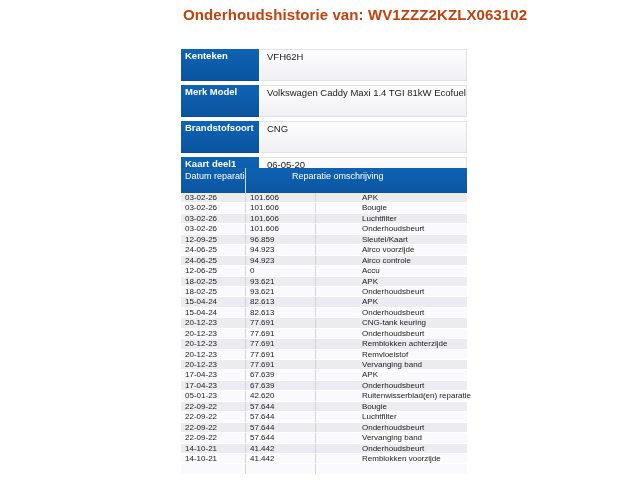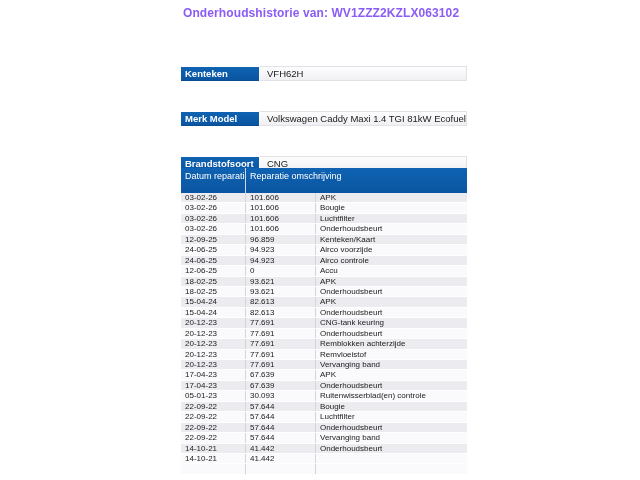--- a/index.html
+++ b/index.html
@@ -3,26 +3,26 @@
 <meta charset="utf-8">
 <style>
   html,body{margin:0;padding:0;}
   body{
     width:640px;height:480px;background:#ffffff;overflow:hidden;position:relative;
     font-family:"Liberation Sans", sans-serif;
     -webkit-font-smoothing:antialiased;
   }
   .page-title{
     position:absolute;left:183px;top:6px;
-    font-size:12px;font-weight:bold;color:#8b5cf6;letter-spacing:0.1px;
+    font-size:15px;font-weight:bold;color:#c2410c;letter-spacing:0.1px;
     white-space:nowrap;
   }
   
   .info{position:absolute;left:181px;top:49px;width:286px;}
-  .irow{display:flex;height:32px;margin-bottom:13px;align-items:flex-end;}
+  .irow{display:flex;height:32px;margin-bottom:4px;}
   .ilabel{
     width:78px;box-sizing:border-box;flex:none;
     background:linear-gradient(to bottom,#0f63b2,#0a55a2);
     border-bottom:1px solid #0a4c90;
     color:#ffffff;font-weight:bold;font-size:9.5px;line-height:13.5px;
     padding-left:4px;white-space:nowrap;overflow:hidden;
   }
   .ivalue{
     flex:1;box-sizing:border-box;
     background:linear-gradient(to bottom,#fdfdfe,#f0f0f4);
@@ -33,21 +33,21 @@
   
   .hist{position:absolute;left:181px;top:168px;width:286px;}
   .hist-head{
     display:flex;height:25px;box-sizing:border-box;
     background:linear-gradient(to bottom,#0f63b2,#0a55a2);
     color:#ffffff;font-size:9px;
   }
   .hist-head .hc{padding:3px 0 0 4px;box-sizing:border-box;white-space:nowrap;overflow:hidden;}
   .c1{width:65px;flex:none;}
   .c2{width:70px;flex:none;}
-  .c3{width:151px;flex:none;}
+  .c3{width:151px;flex:none;margin-left:42px;}
   .hist-head .c1,.hist-head .c2{border-right:1px solid #cdd9ea;}
   .hrow{display:flex;height:10.45px;box-sizing:border-box;border-bottom:1px solid #ffffff;}
   .hrow:nth-child(odd){background:#ececf0;}
   .hrow:nth-child(even){background:#fafafc;}
   .hrow > div{
     box-sizing:border-box;font-size:8px;line-height:9.6px;color:#1a1a1a;
     padding-left:4px;white-space:nowrap;overflow:hidden;
   }
   .hrow .c1,.hrow .c2{border-right:1px solid #d4d4d9;}
 </style>
@@ -97,21 +97,21 @@
         <div class="c3">Luchtfilter</div>
       </div>
       <div class="hrow">
         <div class="c1">03-02-26</div>
         <div class="c2">101.606</div>
         <div class="c3">Onderhoudsbeurt</div>
       </div>
       <div class="hrow">
         <div class="c1">12-09-25</div>
         <div class="c2">96.859</div>
-        <div class="c3">Kenteken/Kaart</div>
+        <div class="c3">Sleutel/Kaart</div>
       </div>
       <div class="hrow">
         <div class="c1">24-06-25</div>
         <div class="c2">94.923</div>
         <div class="c3">Airco voorzijde</div>
       </div>
       <div class="hrow">
         <div class="c1">24-06-25</div>
         <div class="c2">94.923</div>
         <div class="c3">Airco controle</div>
@@ -171,22 +171,22 @@
         <div class="c2">67.639</div>
         <div class="c3">APK</div>
       </div>
       <div class="hrow">
         <div class="c1">17-04-23</div>
         <div class="c2">67.639</div>
         <div class="c3">Onderhoudsbeurt</div>
       </div>
       <div class="hrow">
         <div class="c1">05-01-23</div>
-        <div class="c2">30.093</div>
-        <div class="c3">Ruitenwisserblad(en) controle</div>
+        <div class="c2">42.620</div>
+        <div class="c3">Ruitenwisserblad(en) reparatie</div>
       </div>
       <div class="hrow">
         <div class="c1">22-09-22</div>
         <div class="c2">57.644</div>
         <div class="c3">Bougie</div>
       </div>
       <div class="hrow">
         <div class="c1">22-09-22</div>
         <div class="c2">57.644</div>
         <div class="c3">Luchtfilter</div>
@@ -202,20 +202,21 @@
         <div class="c3">Vervanging band</div>
       </div>
       <div class="hrow">
         <div class="c1">14-10-21</div>
         <div class="c2">41.442</div>
         <div class="c3">Onderhoudsbeurt</div>
       </div>
       <div class="hrow">
         <div class="c1">14-10-21</div>
         <div class="c2">41.442</div>
+        <div class="c3">Remblokken voorzijde</div>
       </div>
     </div>
 
   <div class="hrow" style="background:#fafafc;">
     <div class="c1"></div>
     <div class="c2"></div>
     <div class="c3"></div>
   </div>
 </div>
 

